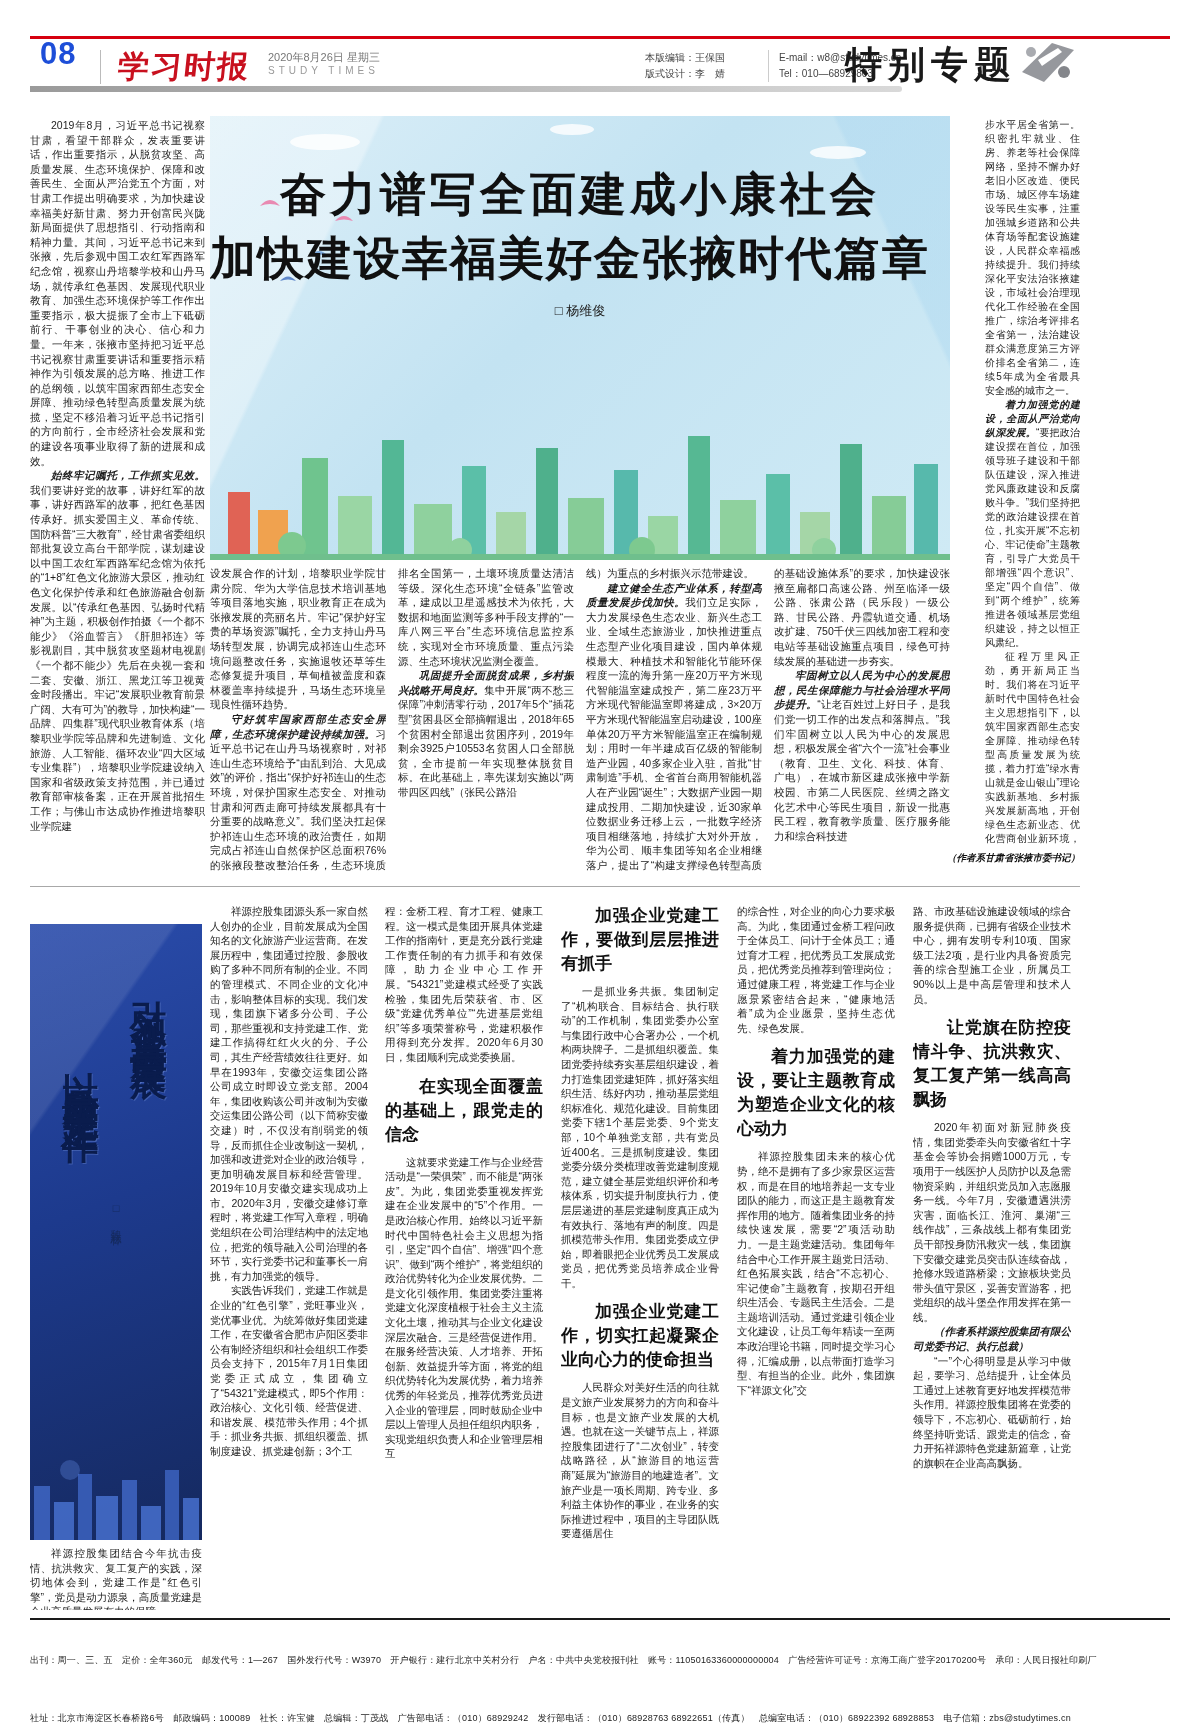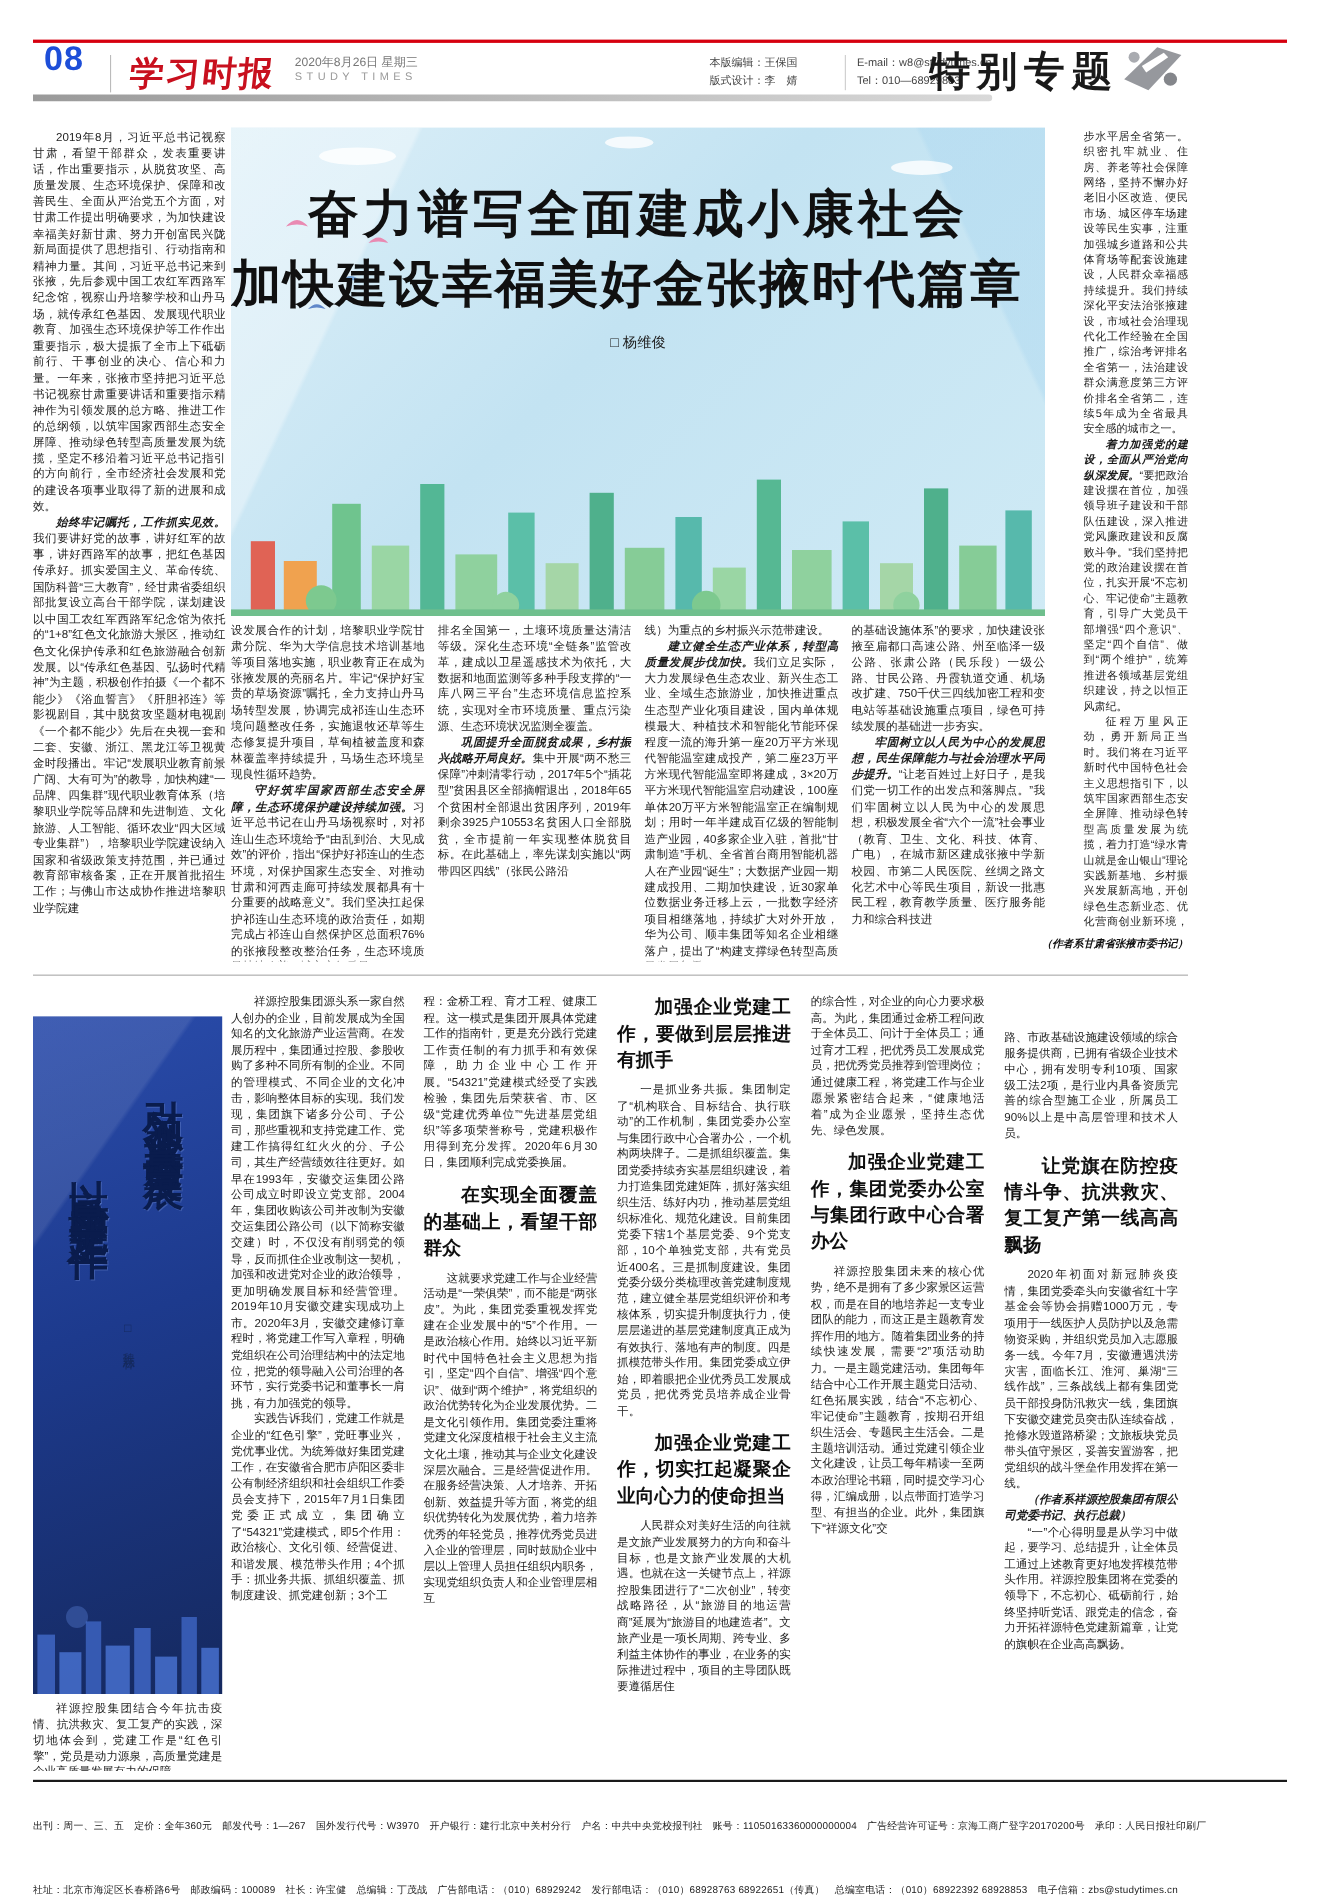--- a/index.html
+++ b/index.html
@@ -193,39 +193,39 @@
     <p>祥源控股集团结合今年抗击疫情、抗洪救灾、复工复产的实践，深切地体会到，党建工作是“红色引擎”，党员是动力源泉，高质量党建是企业高质量发展有力的保障。</p>
   </div>
 
   <div class="col" style="left:210px;top:904px;width:158px;height:708px;">
     <p>祥源控股集团源头系一家自然人创办的企业，目前发展成为全国知名的文化旅游产业运营商。在发展历程中，集团通过控股、参股收购了多种不同所有制的企业。不同的管理模式、不同企业的文化冲击，影响整体目标的实现。我们发现，集团旗下诸多分公司、子公司，那些重视和支持党建工作、党建工作搞得红红火火的分、子公司，其生产经营绩效往往更好。如早在1993年，安徽交运集团公路公司成立时即设立党支部。2004年，集团收购该公司并改制为安徽交运集团公路公司（以下简称安徽交建）时，不仅没有削弱党的领导，反而抓住企业改制这一契机，加强和改进党对企业的政治领导，更加明确发展目标和经营管理。2019年10月安徽交建实现成功上市。2020年3月，安徽交建修订章程时，将党建工作写入章程，明确党组织在公司治理结构中的法定地位，把党的领导融入公司治理的各环节，实行党委书记和董事长一肩挑，有力加强党的领导。</p>
     <p>实践告诉我们，党建工作就是企业的“红色引擎”，党旺事业兴，党优事业优。为统筹做好集团党建工作，在安徽省合肥市庐阳区委非公有制经济组织和社会组织工作委员会支持下，2015年7月1日集团党委正式成立，集团确立了“54321”党建模式，即5个作用：政治核心、文化引领、经营促进、和谐发展、模范带头作用；4个抓手：抓业务共振、抓组织覆盖、抓制度建设、抓党建创新；3个工</p>
   </div>
 
   <div class="col" style="left:385px;top:904px;width:158px;height:708px;">
     <p style="text-indent:0;">程：金桥工程、育才工程、健康工程。这一模式是集团开展具体党建工作的指南针，更是充分践行党建工作责任制的有力抓手和有效保障，助力企业中心工作开展。“54321”党建模式经受了实践检验，集团先后荣获省、市、区级“党建优秀单位”“先进基层党组织”等多项荣誉称号，党建积极作用得到充分发挥。2020年6月30日，集团顺利完成党委换届。</p>
-    <p class="bh">在实现全面覆盖的基础上，看望干部群众</p>
+    <p class="bh">在实现全面覆盖的基础上，跟党走的信念</p>
     <p>这就要求党建工作与企业经营活动是“一荣俱荣”，而不能是“两张皮”。为此，集团党委重视发挥党建在企业发展中的“5”个作用。一是政治核心作用。始终以习近平新时代中国特色社会主义思想为指引，坚定“四个自信”、增强“四个意识”、做到“两个维护”，将党组织的政治优势转化为企业发展优势。二是文化引领作用。集团党委注重将党建文化深度植根于社会主义主流文化土壤，推动其与企业文化建设深层次融合。三是经营促进作用。在服务经营决策、人才培养、开拓创新、效益提升等方面，将党的组织优势转化为发展优势，着力培养优秀的年轻党员，推荐优秀党员进入企业的管理层，同时鼓励企业中层以上管理人员担任组织内职务，实现党组织负责人和企业管理层相互</p>
   </div>
 
   <div class="col" style="left:561px;top:904px;width:158px;height:708px;">
     <p class="bh bhfirst">加强企业党建工作，要做到层层推进有抓手</p>
     <p>一是抓业务共振。集团制定了“机构联合、目标结合、执行联动”的工作机制，集团党委办公室与集团行政中心合署办公，一个机构两块牌子。二是抓组织覆盖。集团党委持续夯实基层组织建设，着力打造集团党建矩阵，抓好落实组织生活、练好内功，推动基层党组织标准化、规范化建设。目前集团党委下辖1个基层党委、9个党支部，10个单独党支部，共有党员近400名。三是抓制度建设。集团党委分级分类梳理改善党建制度规范，建立健全基层党组织评价和考核体系，切实提升制度执行力，使层层递进的基层党建制度真正成为有效执行、落地有声的制度。四是抓模范带头作用。集团党委成立伊始，即着眼把企业优秀员工发展成党员，把优秀党员培养成企业骨干。</p>
     <p class="bh">加强企业党建工作，切实扛起凝聚企业向心力的使命担当</p>
     <p>人民群众对美好生活的向往就是文旅产业发展努力的方向和奋斗目标，也是文旅产业发展的大机遇。也就在这一关键节点上，祥源控股集团进行了“二次创业”，转变战略路径，从“旅游目的地运营商”延展为“旅游目的地建造者”。文旅产业是一项长周期、跨专业、多利益主体协作的事业，在业务的实际推进过程中，项目的主导团队既要遵循居住</p>
   </div>
 
   <div class="col" style="left:737px;top:904px;width:158px;height:708px;">
     <p style="text-indent:0;">的综合性，对企业的向心力要求极高。为此，集团通过金桥工程问政于全体员工、问计于全体员工；通过育才工程，把优秀员工发展成党员，把优秀党员推荐到管理岗位；通过健康工程，将党建工作与企业愿景紧密结合起来，“健康地活着”成为企业愿景，坚持生态优先、绿色发展。</p>
-    <p class="bh">加强企业党建工作，集团党委办公室与集团行政中心合署办公</p>
+    <p class="bh">着力加强党的建设，要让主题教育成为塑造企业文化的核心动力</p>
     <p>祥源控股集团未来的核心优势，绝不是拥有了多少家景区运营权，而是在目的地培养起一支专业团队的能力，而这正是主题教育发挥作用的地方。随着集团业务的持续快速发展，需要“2”项活动助力。一是主题党建活动。集团每年结合中心工作开展主题党日活动、红色拓展实践，结合“不忘初心、牢记使命”主题教育，按期召开组织生活会、专题民主生活会。二是主题培训活动。通过党建引领企业文化建设，让员工每年精读一至两本政治理论书籍，同时提交学习心得，汇编成册，以点带面打造学习型、有担当的企业。此外，集团旗下“祥源文化”交</p>
   </div>
 
   <div class="col" style="left:913px;top:904px;width:158px;height:708px;">
-    <p style="text-indent:0;margin-top:32px;">路、市政基础设施建设领域的综合服务提供商，已拥有省级企业技术中心，拥有发明专利10项、国家级工法2项，是行业内具备资质完善的综合型施工企业，所属员工90%以上是中高层管理和技术人员。</p>
+    <p style="text-indent:0;">路、市政基础设施建设领域的综合服务提供商，已拥有省级企业技术中心，拥有发明专利10项、国家级工法2项，是行业内具备资质完善的综合型施工企业，所属员工90%以上是中高层管理和技术人员。</p>
     <p class="bh">让党旗在防控疫情斗争、抗洪救灾、复工复产第一线高高飘扬</p>
     <p>2020年初面对新冠肺炎疫情，集团党委牵头向安徽省红十字基金会等协会捐赠1000万元，专项用于一线医护人员防护以及急需物资采购，并组织党员加入志愿服务一线。今年7月，安徽遭遇洪涝灾害，面临长江、淮河、巢湖“三线作战”，三条战线上都有集团党员干部投身防汛救灾一线，集团旗下安徽交建党员突击队连续奋战，抢修水毁道路桥梁；文旅板块党员带头值守景区，妥善安置游客，把党组织的战斗堡垒作用发挥在第一线。</p>
     <p class="attr2">（作者系祥源控股集团有限公司党委书记、执行总裁）</p>
     <p>“一”个心得明显是从学习中做起，要学习、总结提升，让全体员工通过上述教育更好地发挥模范带头作用。祥源控股集团将在党委的领导下，不忘初心、砥砺前行，始终坚持听党话、跟党走的信念，奋力开拓祥源特色党建新篇章，让党的旗帜在企业高高飘扬。</p>
   </div>
 
   <div class="abs footrule"></div>
   <div class="abs footline" style="top:1712px;">社址：北京市海淀区长春桥路6号　邮政编码：100089　社长：许宝健　总编辑：丁茂战　广告部电话：（010）68929242　发行部电话：（010）68928763 68922651（传真）　总编室电话：（010）68922392 68928853　电子信箱：zbs@studytimes.cn</div>
   <div class="abs footline" style="top:1654px;">出刊：周一、三、五　定价：全年360元　邮发代号：1—267　国外发行代号：W3970　开户银行：建行北京中关村分行　户名：中共中央党校报刊社　账号：11050163360000000004　广告经营许可证号：京海工商广登字20170200号　承印：人民日报社印刷厂</div>
 

